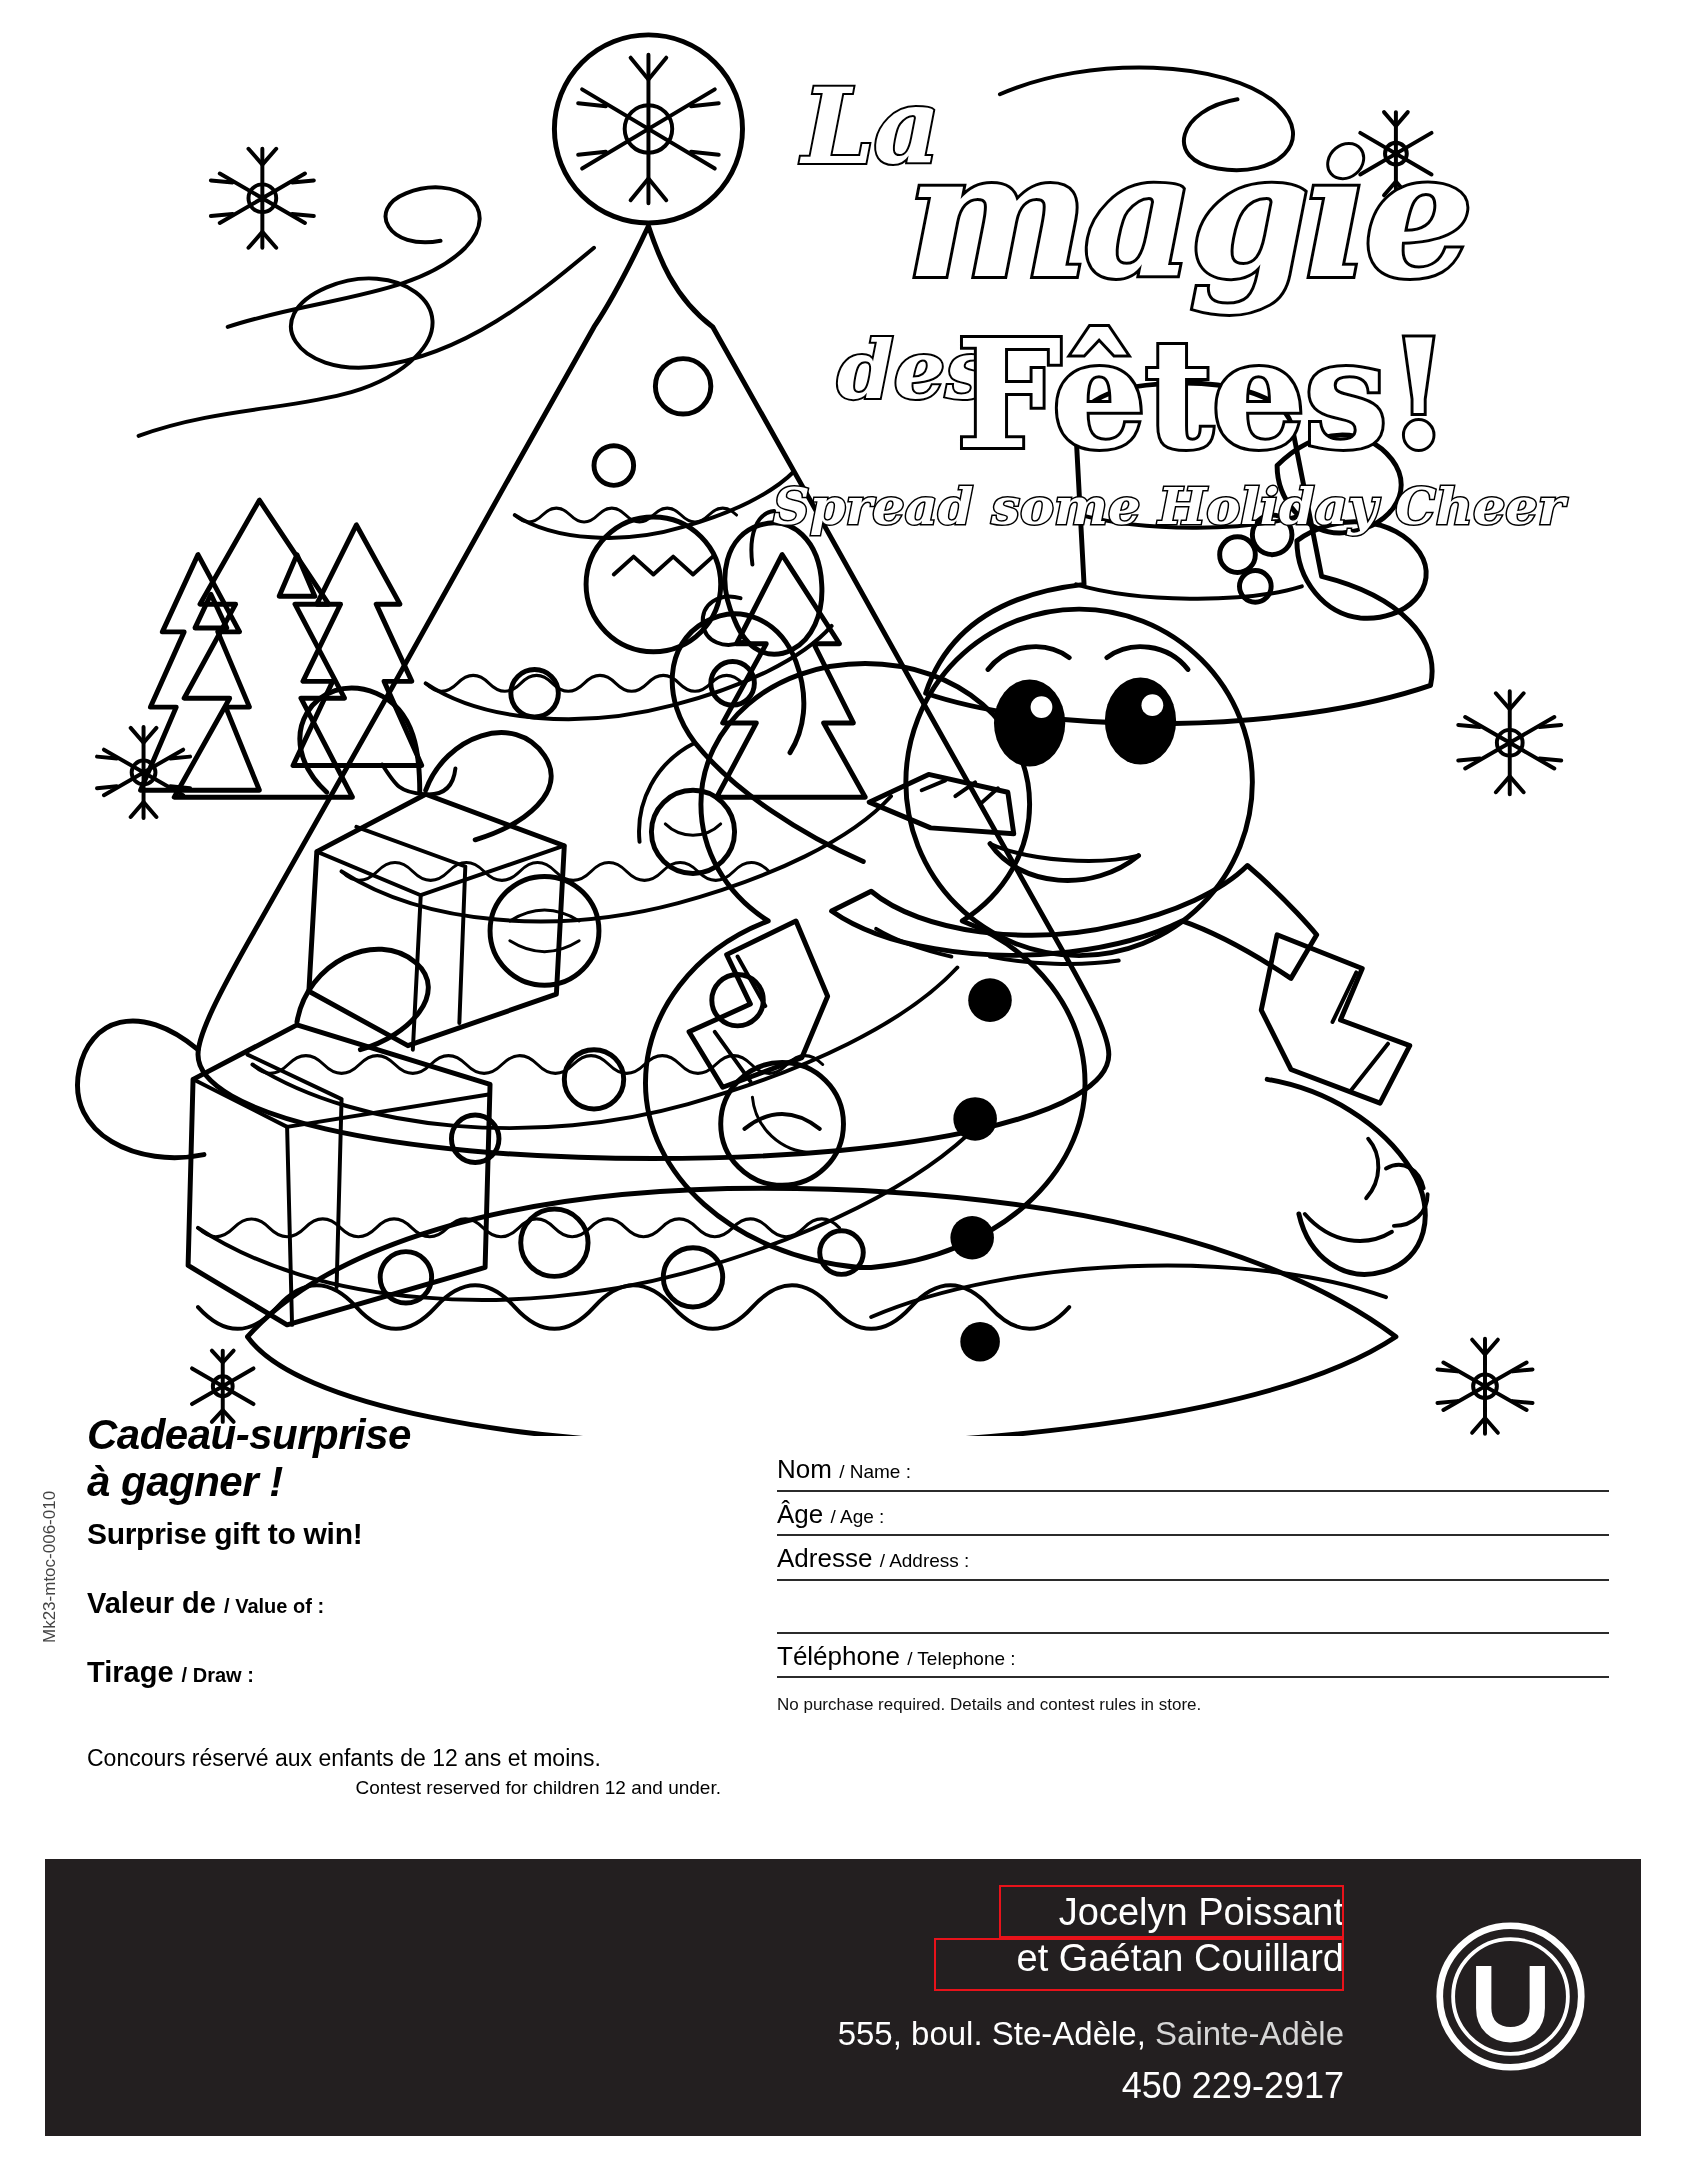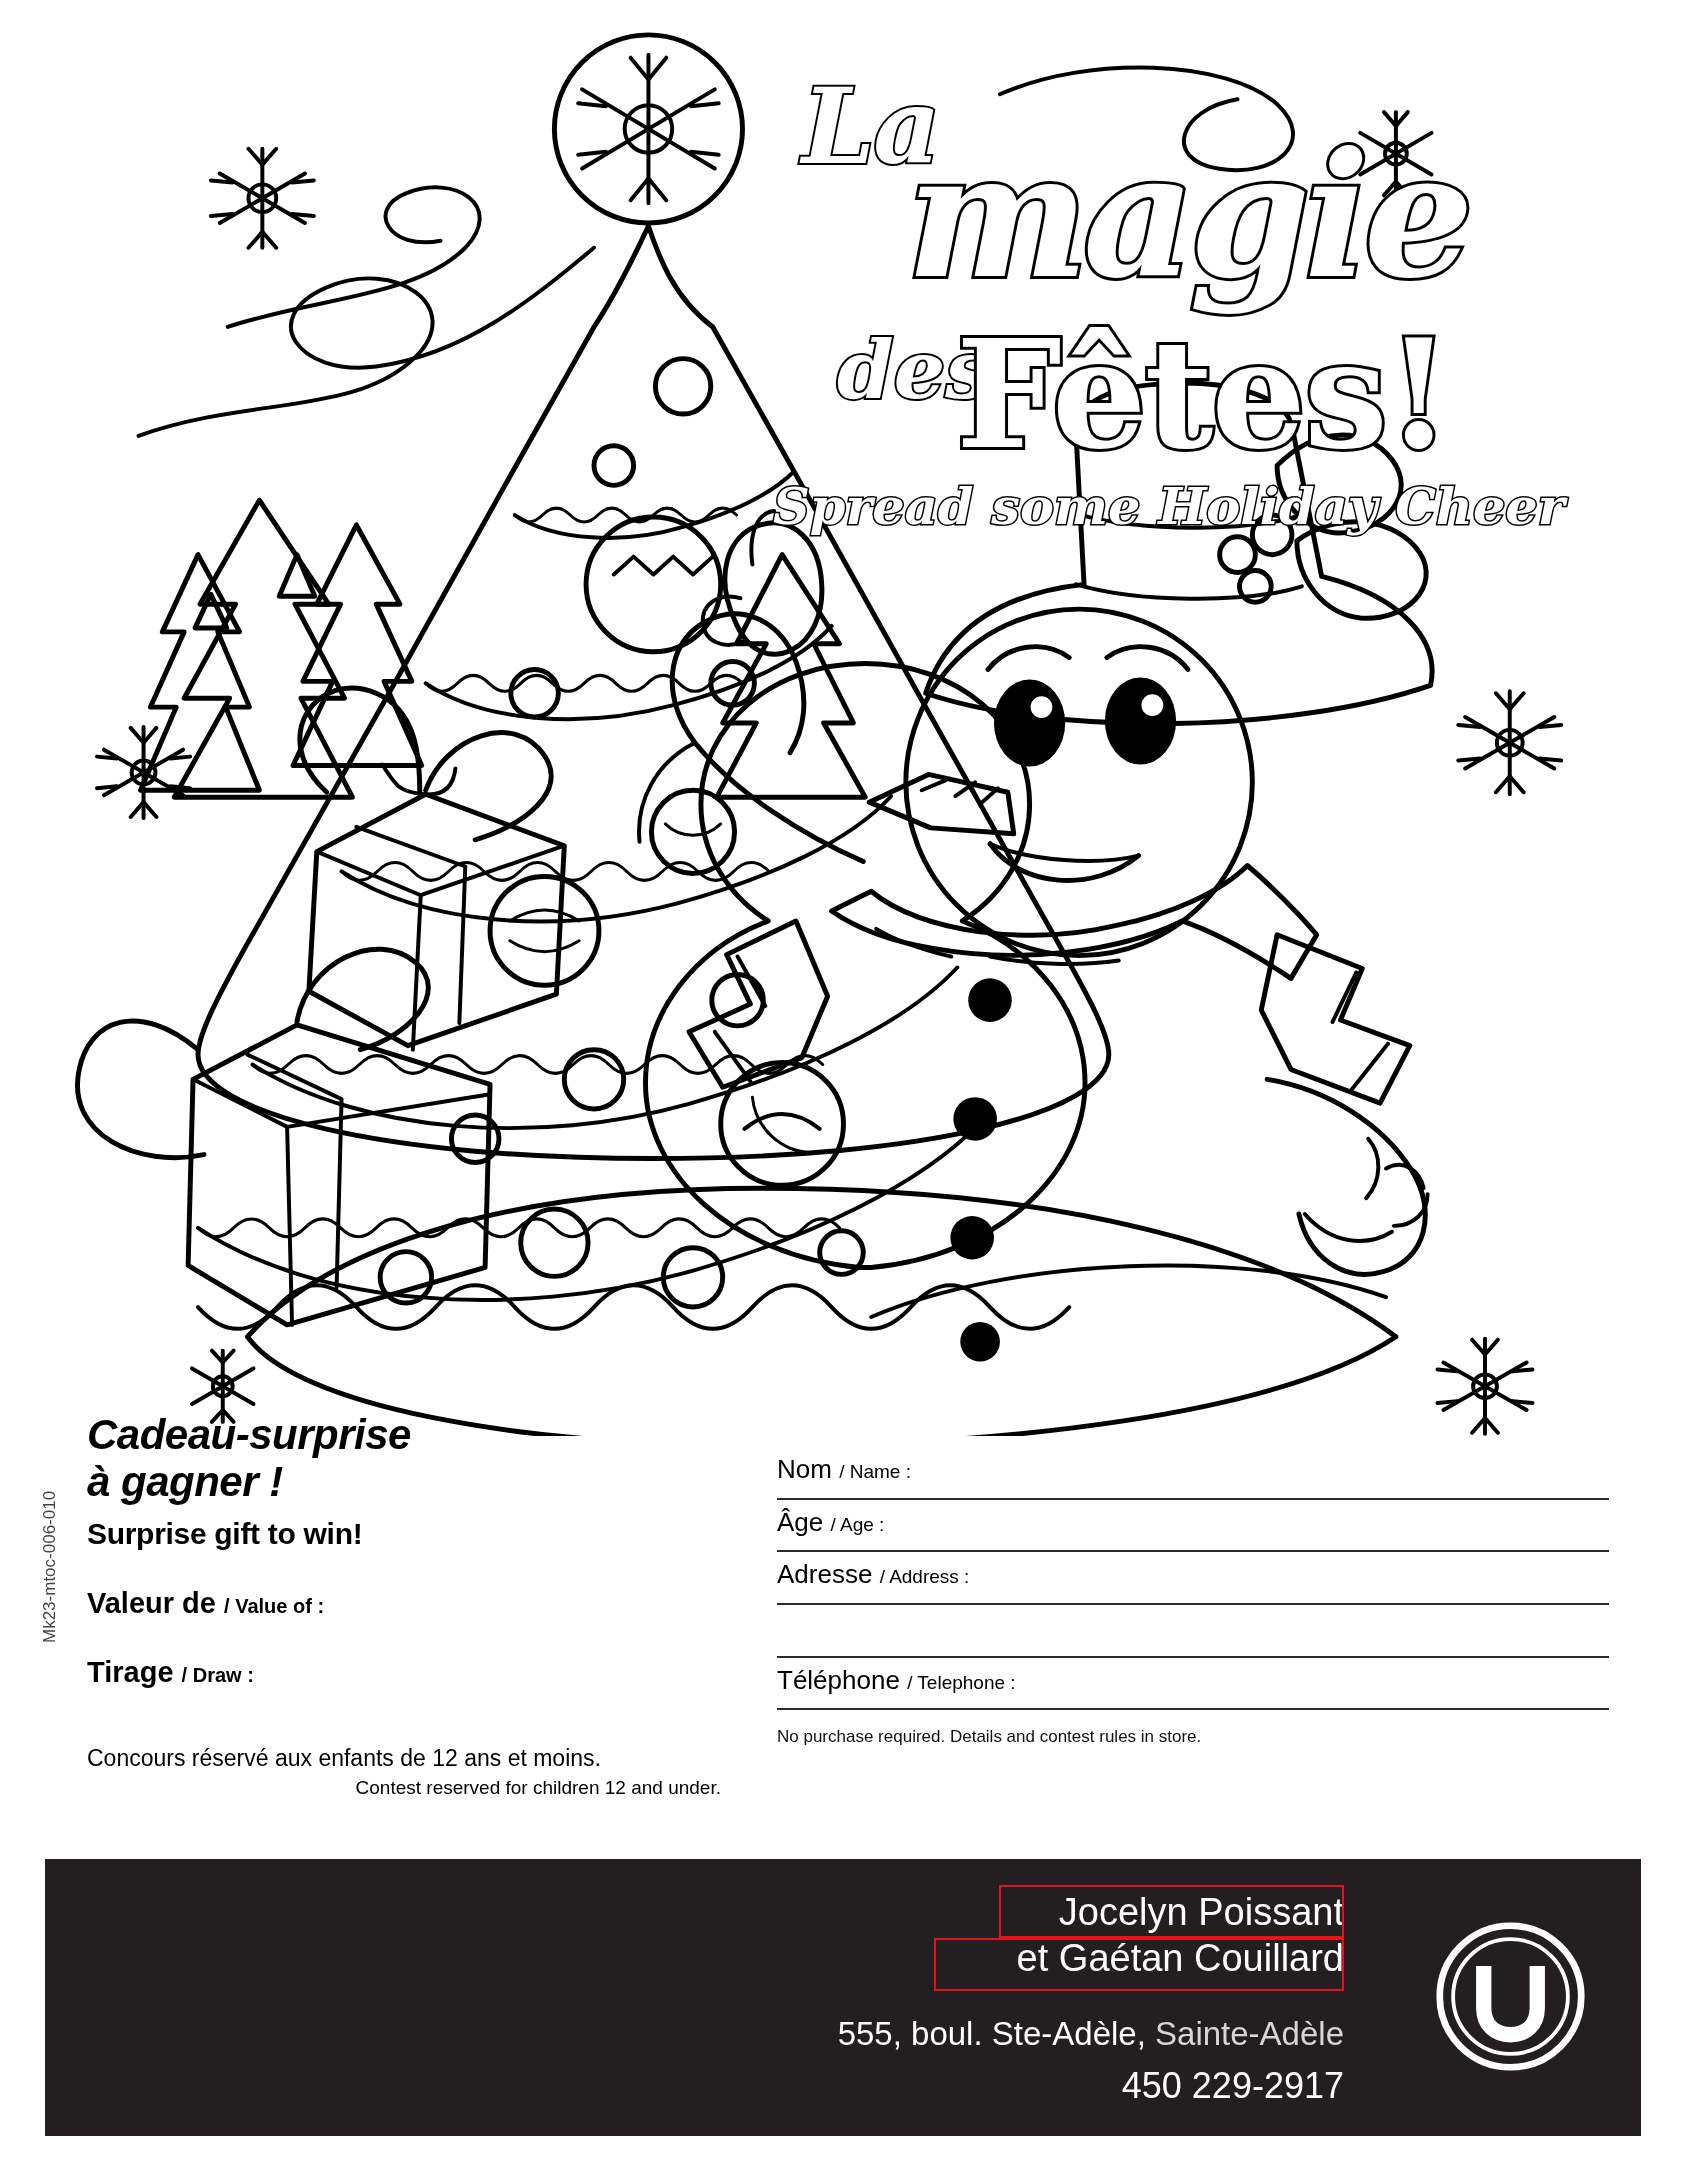--- a/index.html
+++ b/index.html
@@ -131,21 +131,21 @@
   
   .form {
     position:absolute;
     left:777px; top:1455px;
     width:832px;
   }
   .field { position:relative; margin-bottom:8px; }
   .field .lbl {
     font-size:26px;
     line-height:1.1;
-    padding-bottom:14px;
+    padding-bottom:6px;
   }
   .field .lbl .sm { font-size:19px; }
   .field .line {
     border-bottom:2px solid #2b2b2b;
     height:2px;
     width:100%;
   }
   .field.blank .line { margin-top:51px; }
 
   .form .fineprint {

